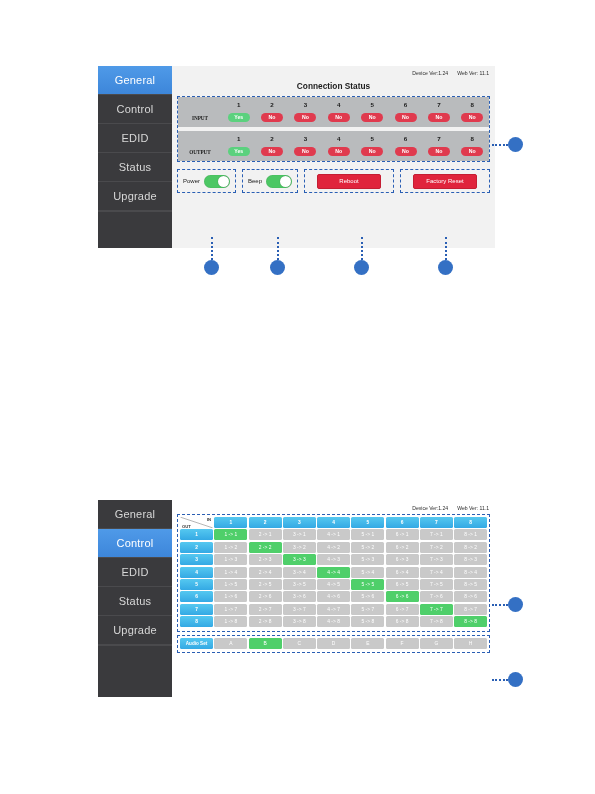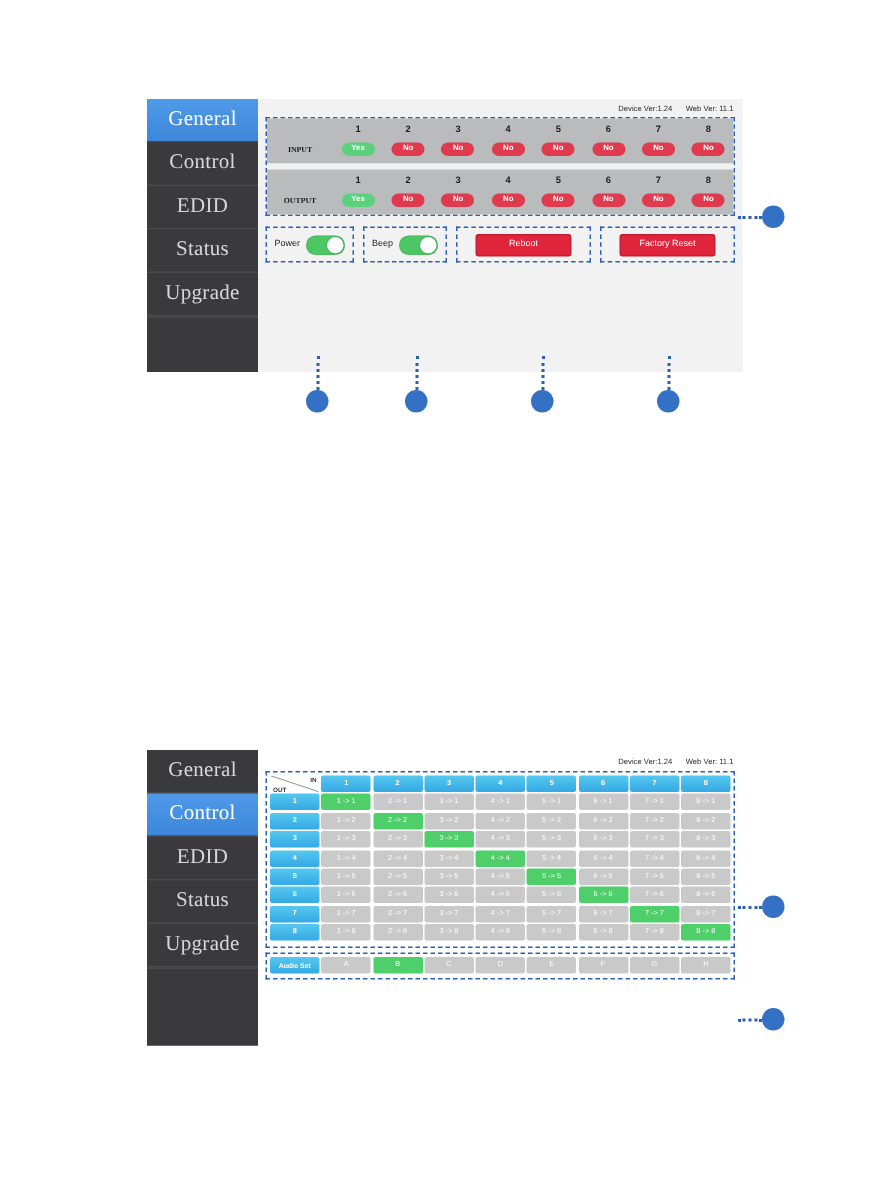--- a/index.html
+++ b/index.html
@@ -13,23 +13,23 @@
   .figure{position:absolute;}
 
   
   .ui{position:absolute;display:flex;background:#ffffff;}
   .sidebar{
     width:74px;background:#3a3a3d;display:flex;flex-direction:column;
     flex:0 0 74px;
   }
   .nav-item{
     height:28px;line-height:28px;text-align:center;
-    color:#d8d8d8;font-size:14px;
+    color:#d8d8d8;font-size:11px;
     border-bottom:1px solid #4a4a4d;
-    background:#3a3a3d;letter-spacing:.2px;font-family:Liberation Serif, serif;
+    background:#3a3a3d;letter-spacing:.2px;
   }
   .nav-item.active{
     background:linear-gradient(180deg,#4f9ae8 0%,#3d86da 100%);
     color:#ffffff;
   }
   .nav-filler{flex:1;background:#3a3a3d;border-top:1px solid #4a4a4d;}
 
   .content{flex:1;background:#f2f2f2;position:relative;}
 
   .verbar{
@@ -141,20 +141,21 @@
     <div class="nav-item">Upgrade</div>
     <div class="nav-filler"></div>
   </div>
 
   <div class="content">
     <div class="verbar">
       <span>Device Ver:1.24</span>
       <span>Web Ver: 11.1</span>
     </div>
 
+    <div class="panel-title">Connection Status</div>
 
     <div class="status-group dashbox" id="status-table">
         <div class="status-block">
           <div class="srow">
             <div class="slabel"></div>
             <div class="scell">1</div>
             <div class="scell">2</div>
             <div class="scell">3</div>
             <div class="scell">4</div>
             <div class="scell">5</div>

